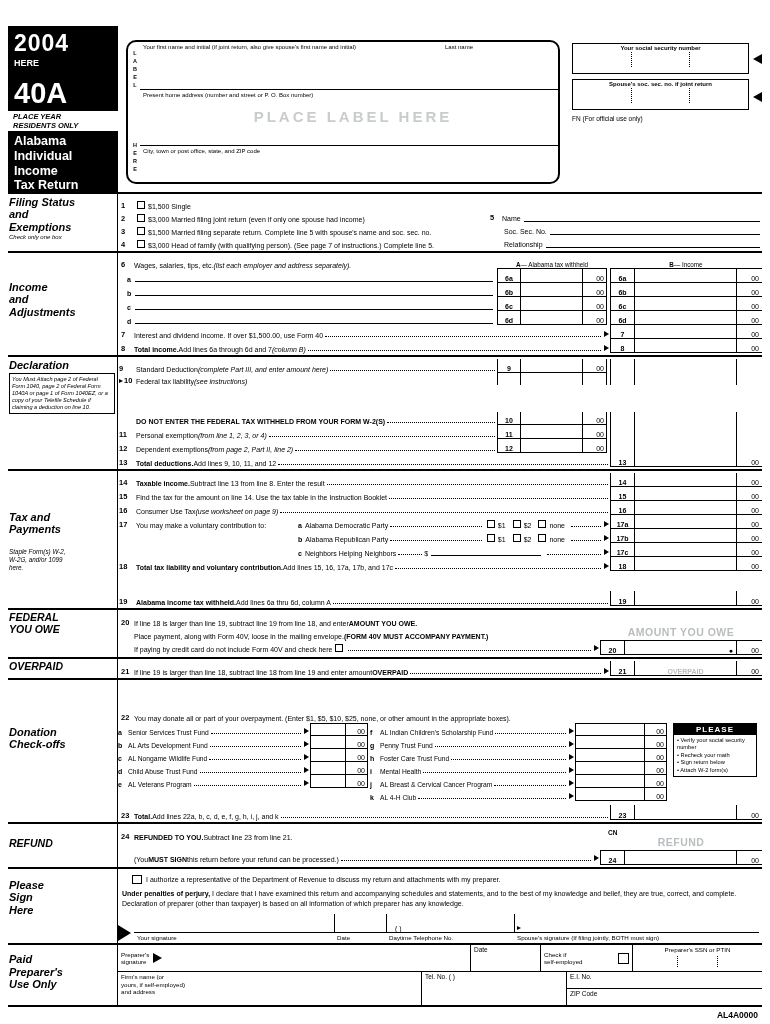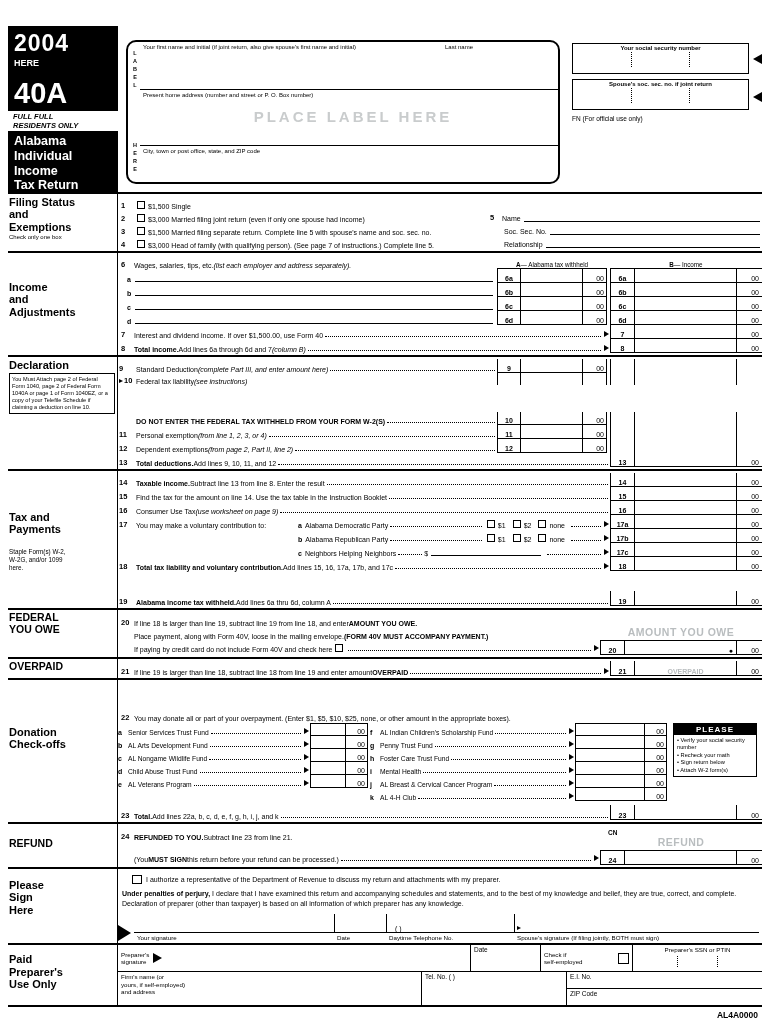--- a/index.html
+++ b/index.html
@@ -65,21 +65,21 @@
   .ssn-label { font-size:6px; font-weight:bold; text-align:center; }
   .ssn-seg { display:flex; height:15px; margin-top:1px; }
   .seg { flex:1; border-right:1.5px dotted #000; }
   .seg.last { border-right:none; }
   .fn { font-size:6.5px; margin-top:3px; }
   .ltri.p1 { position:absolute; right:0; top:28px; }
   .ltri.p2 { position:absolute; right:0; top:66px; }
 
   
   .sec { display:flex; border-top:2px solid #000; }
-  .sb { width:110px; flex:none; border-right:1px solid #000; padding:2px 2px 2px 1px; }
+  .sb { width:110px; flex:none; border-right:1px solid #000; padding:2px 2px 2px 1px;font-style:italic; }
   .main { flex:1 1 auto; min-width:0; padding:2px 0; position:relative; }
   .sb-title { font-weight:bold; font-size:11px; line-height:1.12; }
   .sb-title.big { font-size:10.5px; }
   .sb-note { font-size:6px; margin-top:1px; }
 
   
   .fil-wrap { display:flex; }
   .fil-left { flex:1 1 auto; min-width:0; padding-top:1px; }
   .fil-left .r { height:13px; align-items:flex-end; }
   .fil-right { width:272px; flex:none; padding:13px 2px 0 0; }
@@ -183,21 +183,21 @@
 
 <div class="page">
 <div class="form">
 
   <div class="header">
     <div class="hleft">
       <div class="year">2004</div>
       <div class="formword">HERE</div>
       <div class="formnum">40A</div>
       <div class="residents">
-        <div>FULL FULL</div>
+        <div>PLACE YEAR</div>
         <div>RESIDENTS ONLY</div>
       </div>
       <div class="htitle">
         <div>Alabama</div>
         <div>Individual</div>
         <div>Income</div>
         <div>Tax Return</div>
       </div>
     </div>
     <div class="hcenter">

